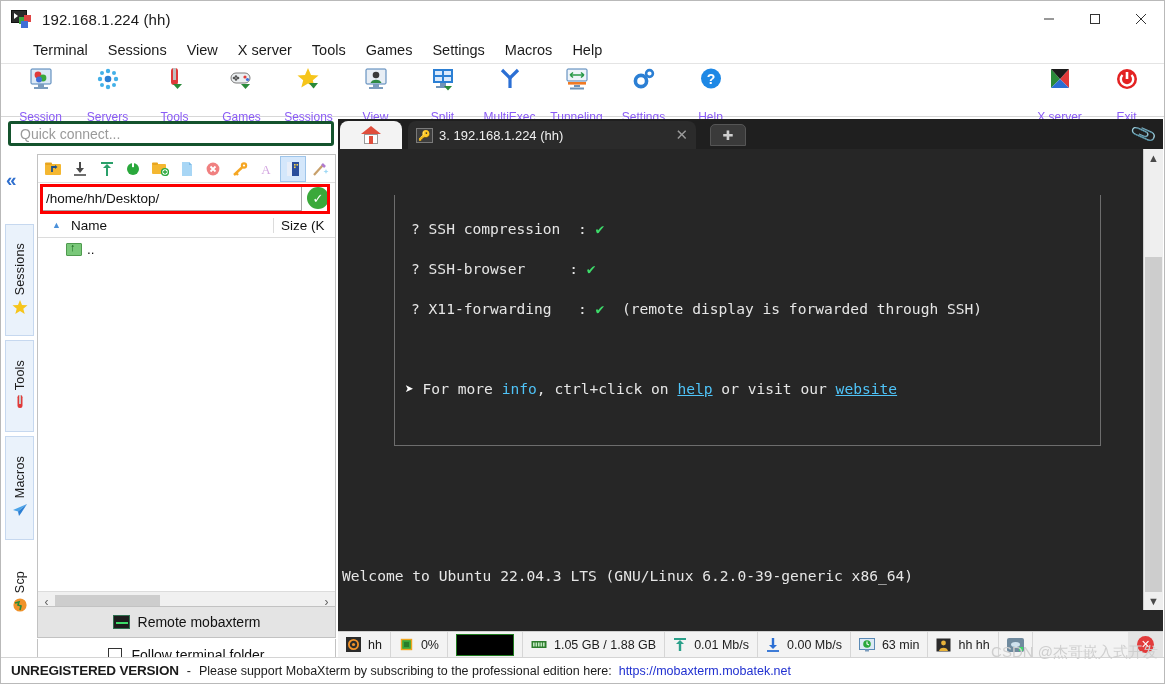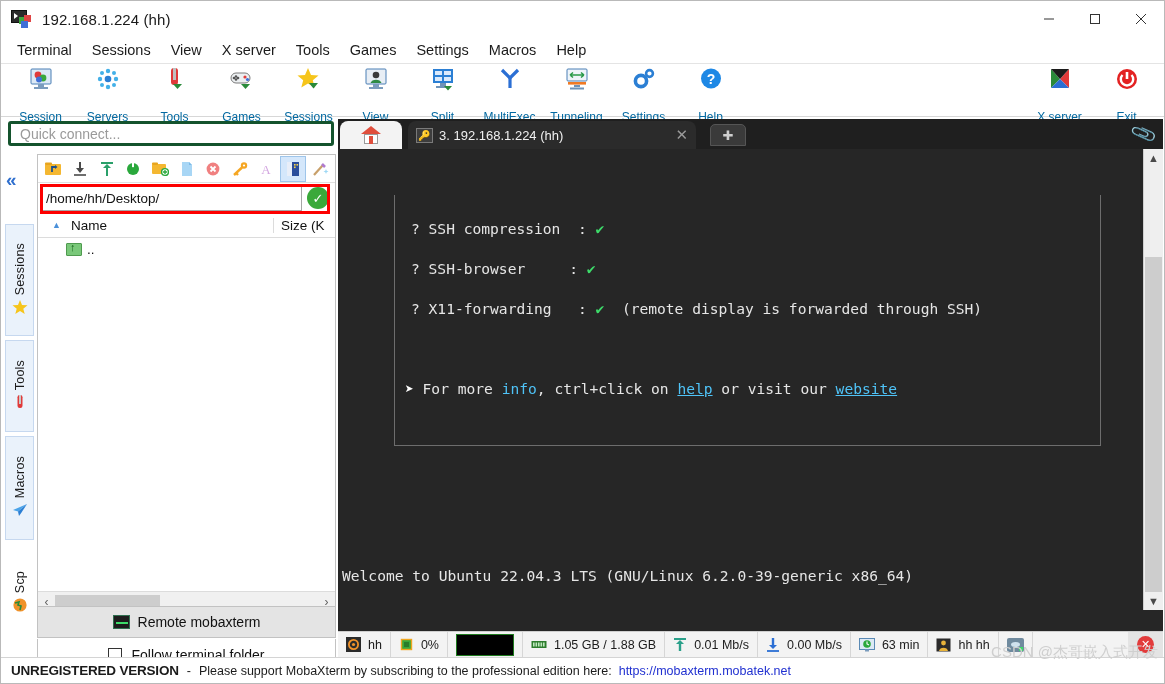--- a/index.html
+++ b/index.html
@@ -48,21 +48,21 @@
     color: #333;
   }
   .wbtn svg { display: block; }
 
   
   .menubar {
     position: absolute; top: 36px; left: 0; right: 0; height: 27px;
     background: #ffffff;
     display: flex; align-items: center;
     border-bottom: 1px solid #e4e4e4;
-    padding-left: 7px;
+    padding-left: 23px;
   }
   .menu-item {
     font-size: 14.5px; color: #1b1b1b;
     padding: 2px 9px; margin-right: 2px;
     white-space: nowrap;
   }
 
   
   .toolbar {
     position: absolute; top: 63px; left: 0; right: 0; height: 53px;
@@ -70,21 +70,21 @@
     border-bottom: 1px solid #d7d7d7;
     display: flex; align-items: flex-start;
     padding-left: 6px;
   }
   .tb-btn {
     width: 67px; height: 52px;
     display: flex; flex-direction: column; align-items: center; justify-content: flex-start;
     padding-top: 3px;
   }
   .tb-ico { height: 28px; width: 30px; display: flex; align-items: center; justify-content: center; }
-  .tb-lbl { font-size: 12px; color: #0369a1; margin-top: 19px; white-space: nowrap; }
+  .tb-lbl { font-size: 12px; color: #8b5cf6; margin-top: 19px; white-space: nowrap; }
   .tb-right { margin-left: auto; display: flex; padding-right: 4px; }
 
   
   .quickconnect {
     position: absolute; top: 120px; left: 7px; width: 326px; height: 25px;
     border: 3px solid #14532d; border-radius: 3px;
     background: #fff;
     display: flex; align-items: center;
     padding-left: 9px;
   }

